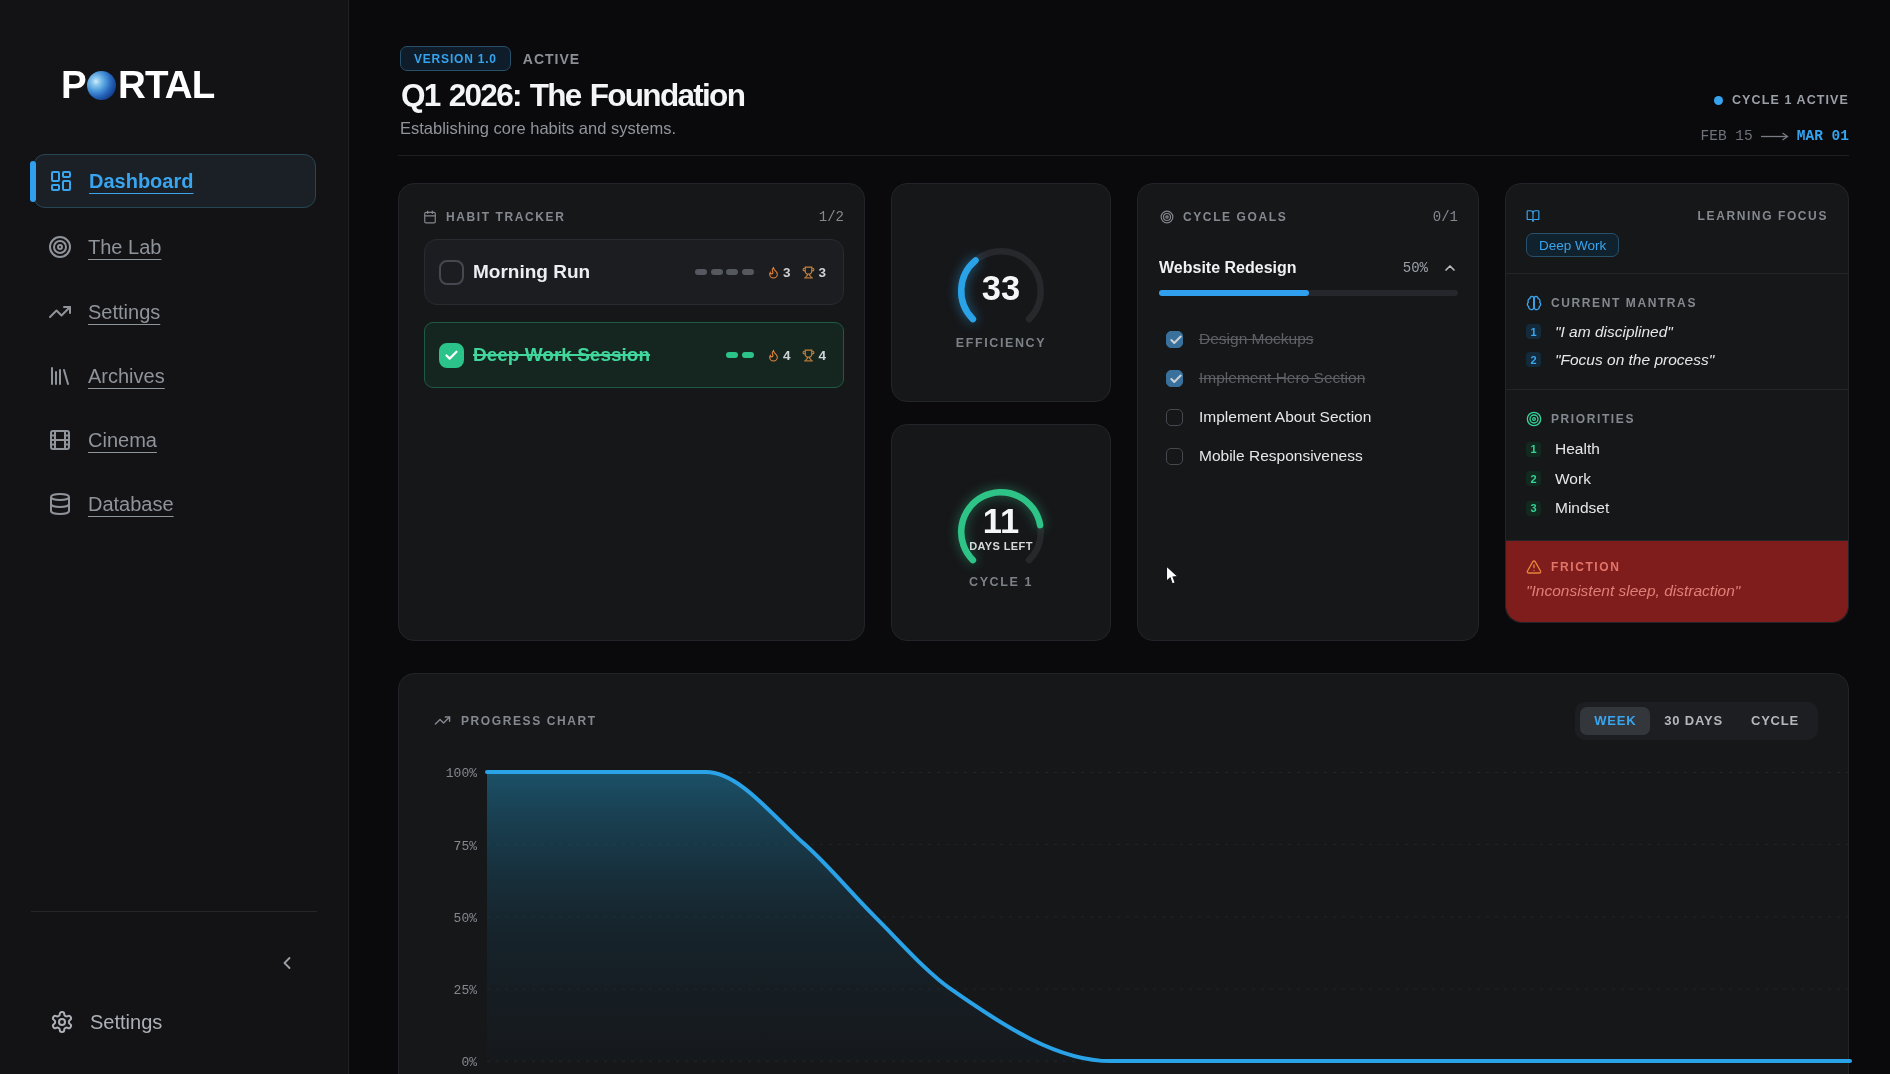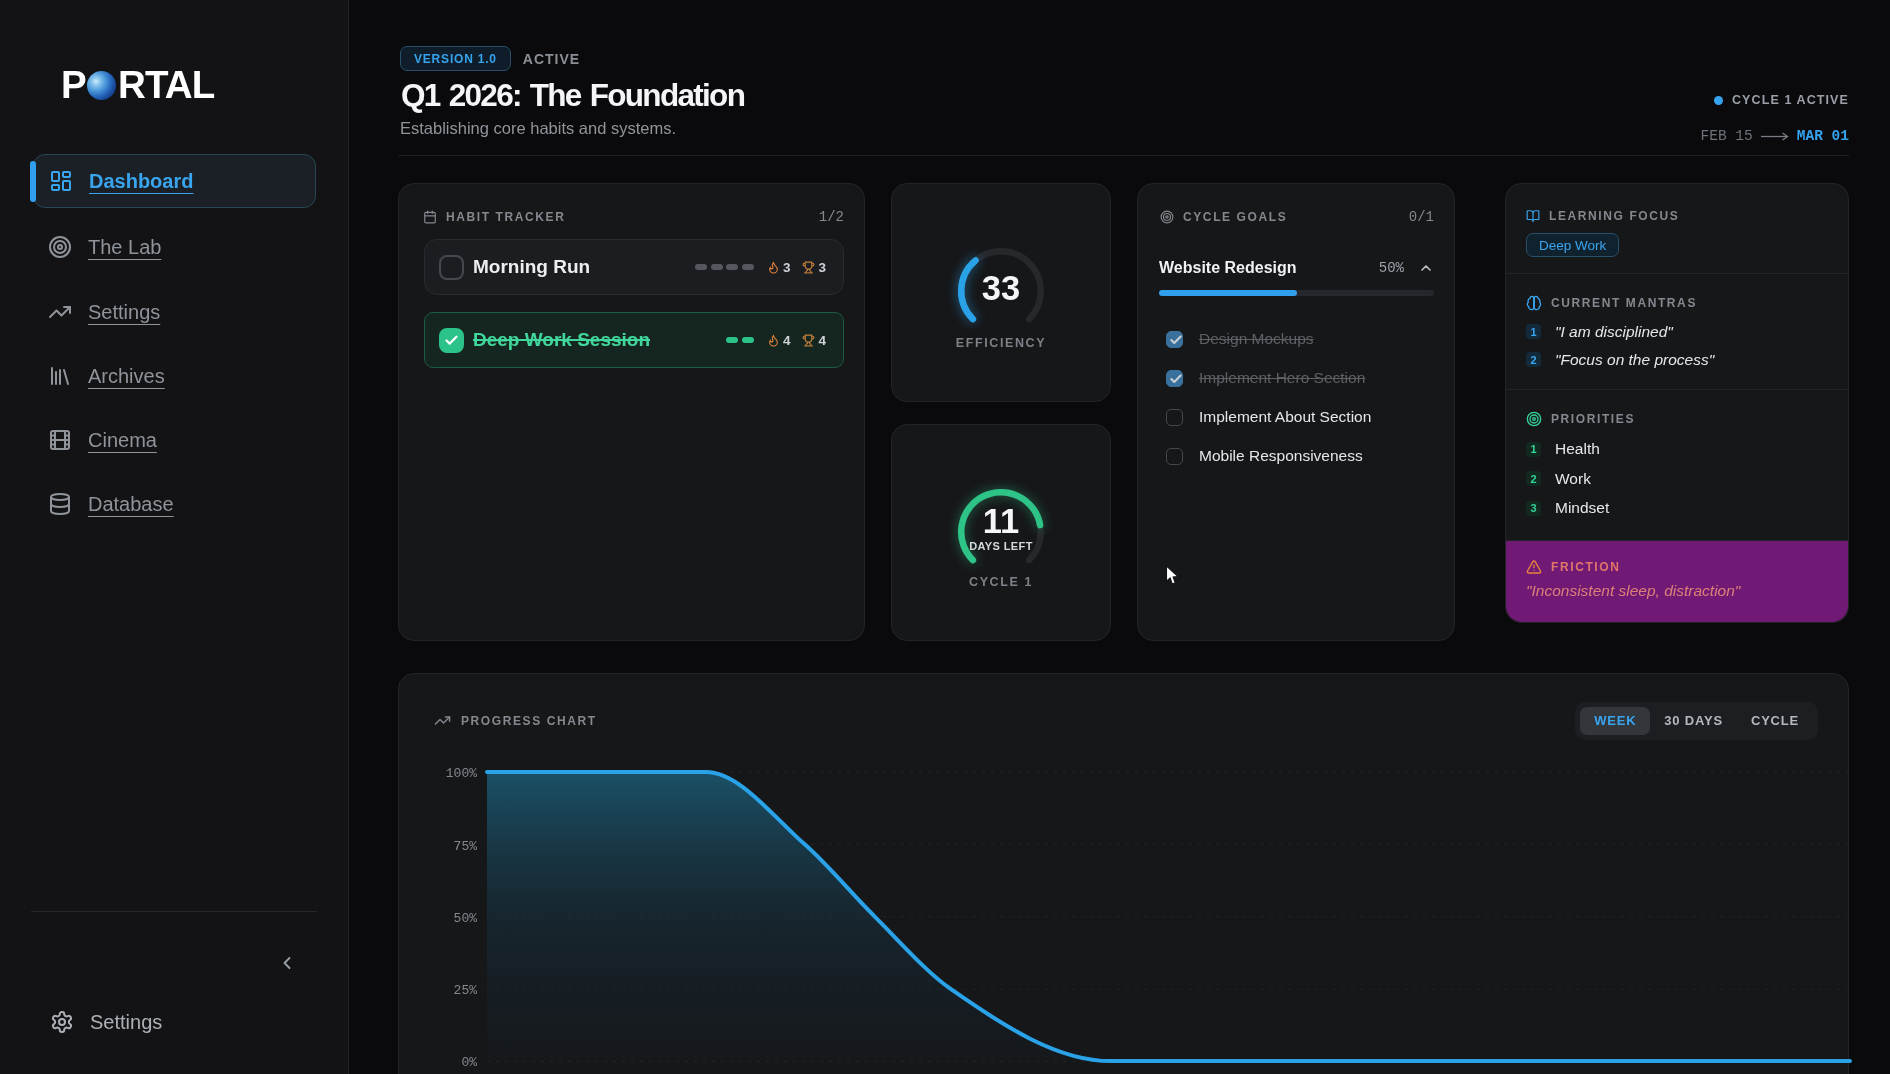--- a/index.html
+++ b/index.html
@@ -24,26 +24,26 @@
 .active-lbl { color:#8b8f96; font-weight:bold; font-size:14px; letter-spacing:1px; }
 h1 { position:absolute; left:401px; top:77px; color:#f4f5f7; font-size:31.5px; letter-spacing:-1.7px; word-spacing:2px; font-weight:bold; }
 .subtitle { position:absolute; left:400px; top:119px; color:#90949b; font-size:16.5px; }
 .cyc-active { position:absolute; right:41px; top:93px; color:#9ba0a8; font-weight:bold; font-size:12.5px; letter-spacing:1.1px; display:flex; align-items:center; gap:9px; }
 .cyc-active .dot { width:9px; height:9px; border-radius:50%; background:#35a3ee; }
 .dates { position:absolute; right:41px; top:128px; font-family:"Liberation Mono",monospace; font-size:14.5px; color:#6e727a; display:flex; align-items:center; }
 .dates .mar { color:#35a3ee; font-weight:bold; }
 .hdr-hr { position:absolute; left:398px; right:41px; top:155px; border-top:1px solid #1e1f23; }
 
 .card { position:absolute; background:#161719; border:1px solid #232429; border-radius:16px; }
-.card-head { display:flex; align-items:center; padding:25px 20px 0 24px; color:#84888f; font-weight:bold; font-size:12px; letter-spacing:1.6px; }
+.card-head { display:flex; align-items:center; padding:25px 20px 0 24px; color:#84888f; font-weight:bold; font-size:12px; letter-spacing:1.6px;justify-content:space-between; }
 .card-head svg { width:14px; height:14px; margin-right:9px; }
 .card-head .right { margin-left:auto; font-family:"Liberation Mono",monospace; font-weight:normal; font-size:14px; color:#84888f; letter-spacing:0; }
 
 #habit-card { left:398px; top:183px; width:467px; height:458px; }
-.habit { margin:0 20px 0 25px; border-radius:13px; border:1px solid #2a2b30; background:#1c1d20; height:56px; display:flex; align-items:center; padding:0 17px 0 14px; }
+.habit { margin:0 20px 0 25px; border-radius:13px; border:1px solid #2a2b30; background:#1c1d20; height:66px; display:flex; align-items:center; padding:0 17px 0 14px; }
 .habit .cb { width:25px; height:25px; border-radius:8px; border:2px solid #45484e; flex:none; }
 .habit .name { margin-left:9px; color:#eceef0; font-size:19px; font-weight:bold; }
 .habit .pills { margin-left:auto; display:flex; gap:3.5px; }
 .pill { width:12px; height:6px; border-radius:3px; background:#55585e; }
 .stat { display:flex; align-items:center; color:#cfd2d6; font-size:13.5px; font-weight:bold; }
 .stat.fl { margin-left:13px; } .stat.tr { margin-left:12px; }
 .stat svg { width:13px; height:13px; margin-right:3px; }
 .habit.done { background:#14261f; border-color:#1f5a44;border-radius:9px; }
 .habit.done .cb { background:#2bc389; border-color:#2bc389; position:relative; }
 .habit.done .name { color:#41d69c; text-decoration:line-through; text-decoration-thickness:1.5px; }
@@ -51,21 +51,21 @@
 
 .gauge-card { display:flex; flex-direction:column; align-items:center; }
 #eff-card { left:891px; top:183px; width:220px; height:219px; }
 #cyc-card { left:891px; top:424px; width:220px; height:217px; }
 .gauge { position:relative; width:96px; height:96px; margin-top:59px; }
 .gauge svg { position:absolute; left:0; top:0; width:96px; height:96px; overflow:visible; }
 .gauge .num { position:absolute; inset:0; display:flex; flex-direction:column; align-items:center; justify-content:center; color:#f5f6f7; font-size:34.5px; font-weight:bold; line-height:1; transform:translateY(-3px); }
 .gauge .sub { font-size:11px; letter-spacing:0.4px; color:#d6d9dc; font-weight:bold; margin-top:3px; }
 .gauge-lbl { position:absolute; left:0; right:0; text-align:center; color:#7d8188; font-weight:bold; font-size:12.5px; letter-spacing:1.6px; }
 
-#goal-card { left:1137px; top:183px; width:318px; height:458px; }
+#goal-card { left:1137px; top:183px; width:342px; height:458px; }
 .goal-title-row { display:flex; align-items:center; margin:34px 20px 0 21px; }
 .goal-title { color:#f0f1f3; font-size:16px; font-weight:bold; }
 .goal-pct { margin-left:auto; font-family:"Liberation Mono",monospace; color:#9ba0a8; font-size:14px; }
 .goal-chev { margin-left:14px; color:#b9bdc3; }
 .pbar { margin:13px 20px 0 21px; height:6px; border-radius:3px; background:#26272c; position:relative; }
 .pbar .fill { position:absolute; left:0; top:0; bottom:0; width:50%; background:#2f9fee; border-radius:3px; }
 .todo { display:flex; align-items:center; margin:0 20px 0 28px; height:26px; }
 .todo .cb { width:17px; height:17px; border-radius:5px; border:1.5px solid #45484e; flex:none; }
 .todo.checked .cb { background:#39719c; border-color:#39719c; }
 .todo .t { margin-left:16px; color:#e5e7ea; font-size:15.5px; }
@@ -77,21 +77,21 @@
 .tag { display:inline-block; margin:10px 0 16px 0; border:1px solid #28506b; background:#10222e; color:#3aa5ef; font-size:13.5px; padding:0 12px; height:24px; line-height:23px; border-radius:7px; }
 .lf-hr { border-top:1px solid #232429; }
 .lf-sub { display:flex; align-items:center; color:#84888f; font-weight:bold; font-size:12px; letter-spacing:1.6px; margin-top:21px; margin-bottom:2px; }
 .lf-sub svg { width:16px; height:16px; margin-right:9px; }
 .lf-item { display:flex; align-items:center; margin-top:13px; height:15px; }
 .lf-num { width:15px; height:15px; border-radius:4px; background:#132a3a; color:#3aa5ef; font-size:11px; font-weight:bold; display:flex; align-items:center; justify-content:center; flex:none; }
 .lf-num.green { background:#12291f; color:#34d399; }
 .lf-item.pr { margin-top:14.5px; }
 .lf-item .txt { margin-left:14px; color:#e5e7ea; font-size:15.5px; }
 .lf-item .txt.it { font-style:italic; }
-.friction { background:#701a75; border-radius:0 0 16px 16px; border-top:1px solid #232429; padding:18px 20px 4px 20px; flex:1; }
+.friction { background:#7f1d1d; border-radius:0 0 16px 16px; border-top:1px solid #232429; padding:18px 20px 4px 20px; flex:1; }
 .friction .fh { display:flex; align-items:center; color:#e2756a; font-weight:bold; font-size:12px; letter-spacing:1.6px; }
 .friction .fh svg { width:16px; height:16px; margin-right:9px; }
 .friction .fq { color:#dd8077; font-style:italic; font-size:15.5px; margin-top:7px; }
 
 #chart-card { left:398px; top:673px; width:1451px; height:470px; }
 .chart-head { display:flex; align-items:center; padding:38px 30px 0 35px; color:#84888f; font-weight:bold; font-size:12px; letter-spacing:1.6px; }
 .chart-head svg { width:17px; height:17px; margin-right:10px; }
 .tabs { display:flex; background:#1d1e22; border-radius:10px; padding:5px; position:absolute; right:30px; top:28px; height:38px; }
 .tab { color:#b4b7bc; font-size:13px; font-weight:bold; letter-spacing:0.8px; padding:0 14px; height:28px; line-height:28px; border-radius:7px; }
 .tab.on { background:#33363b; color:#3aa5ef; }

